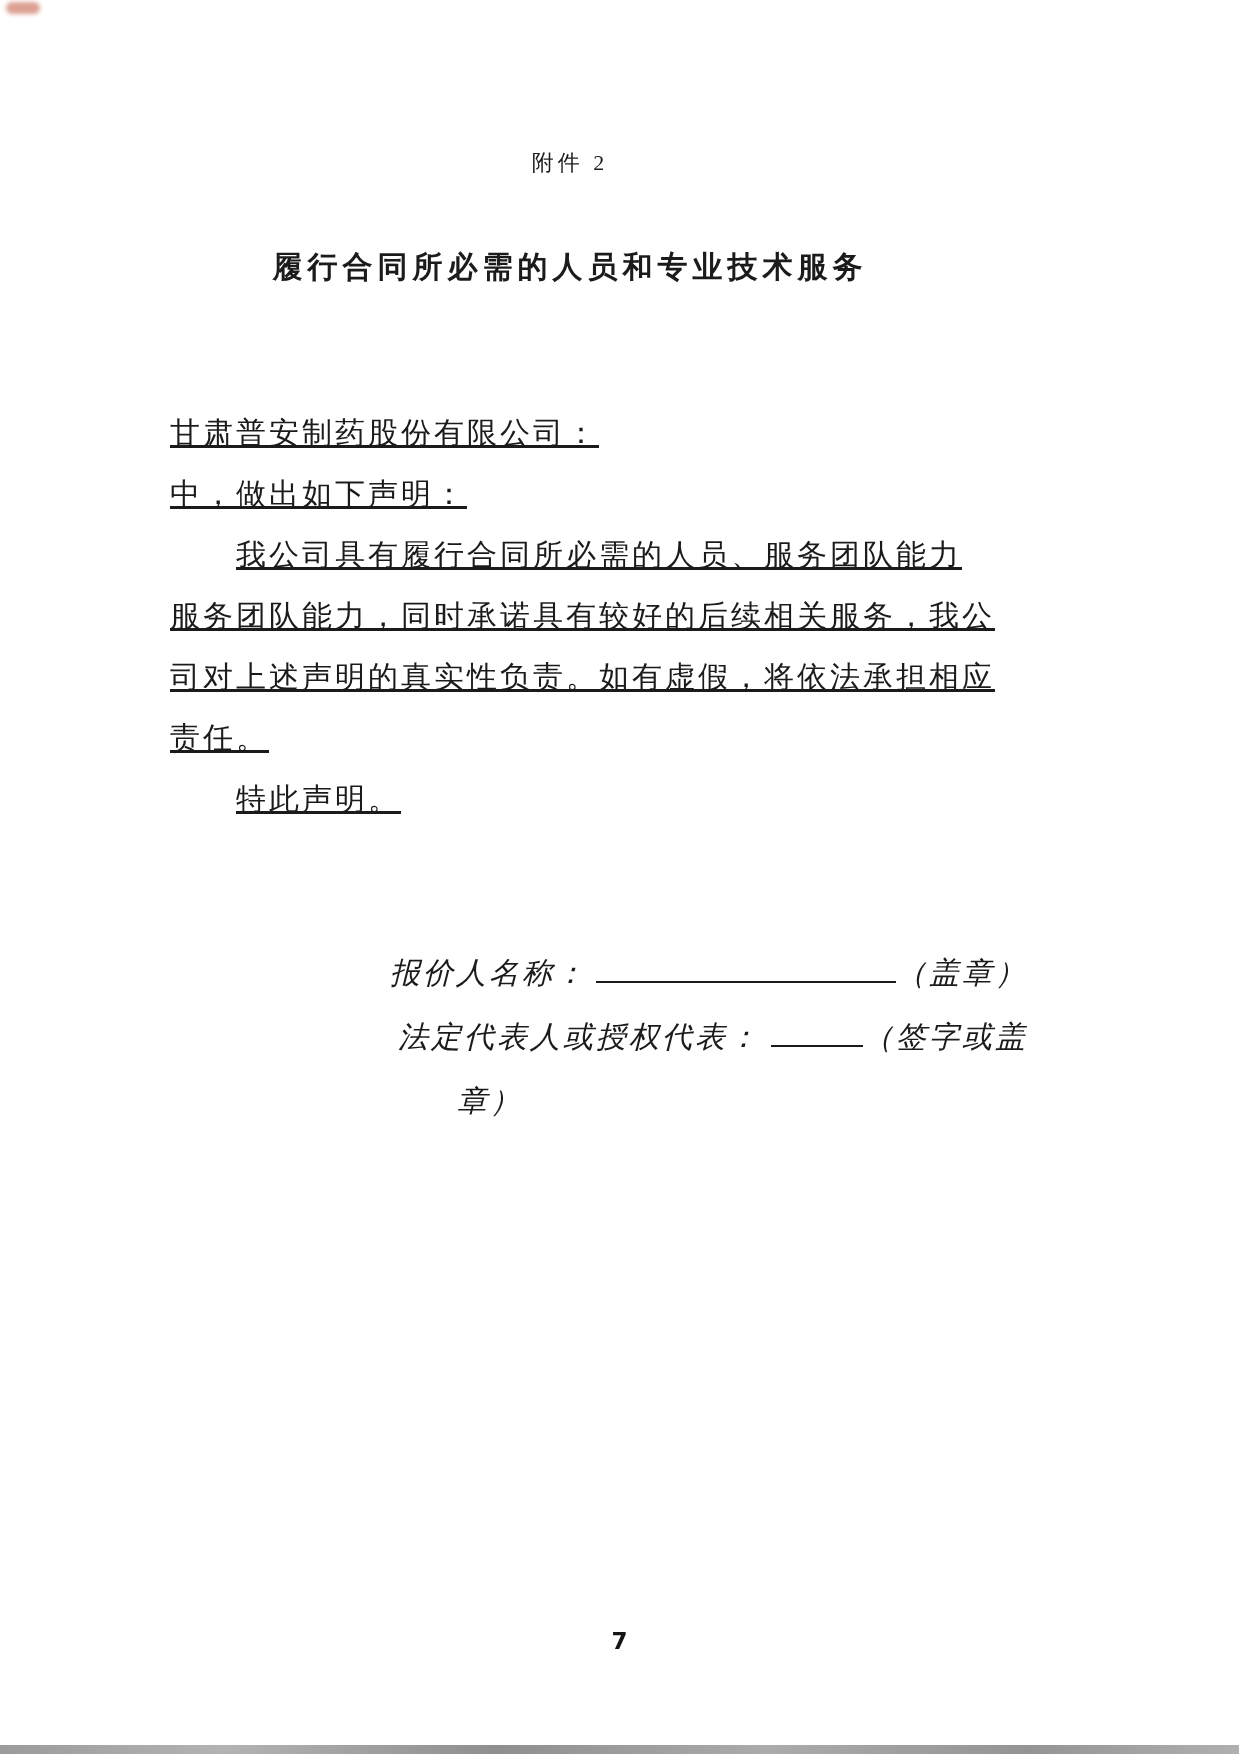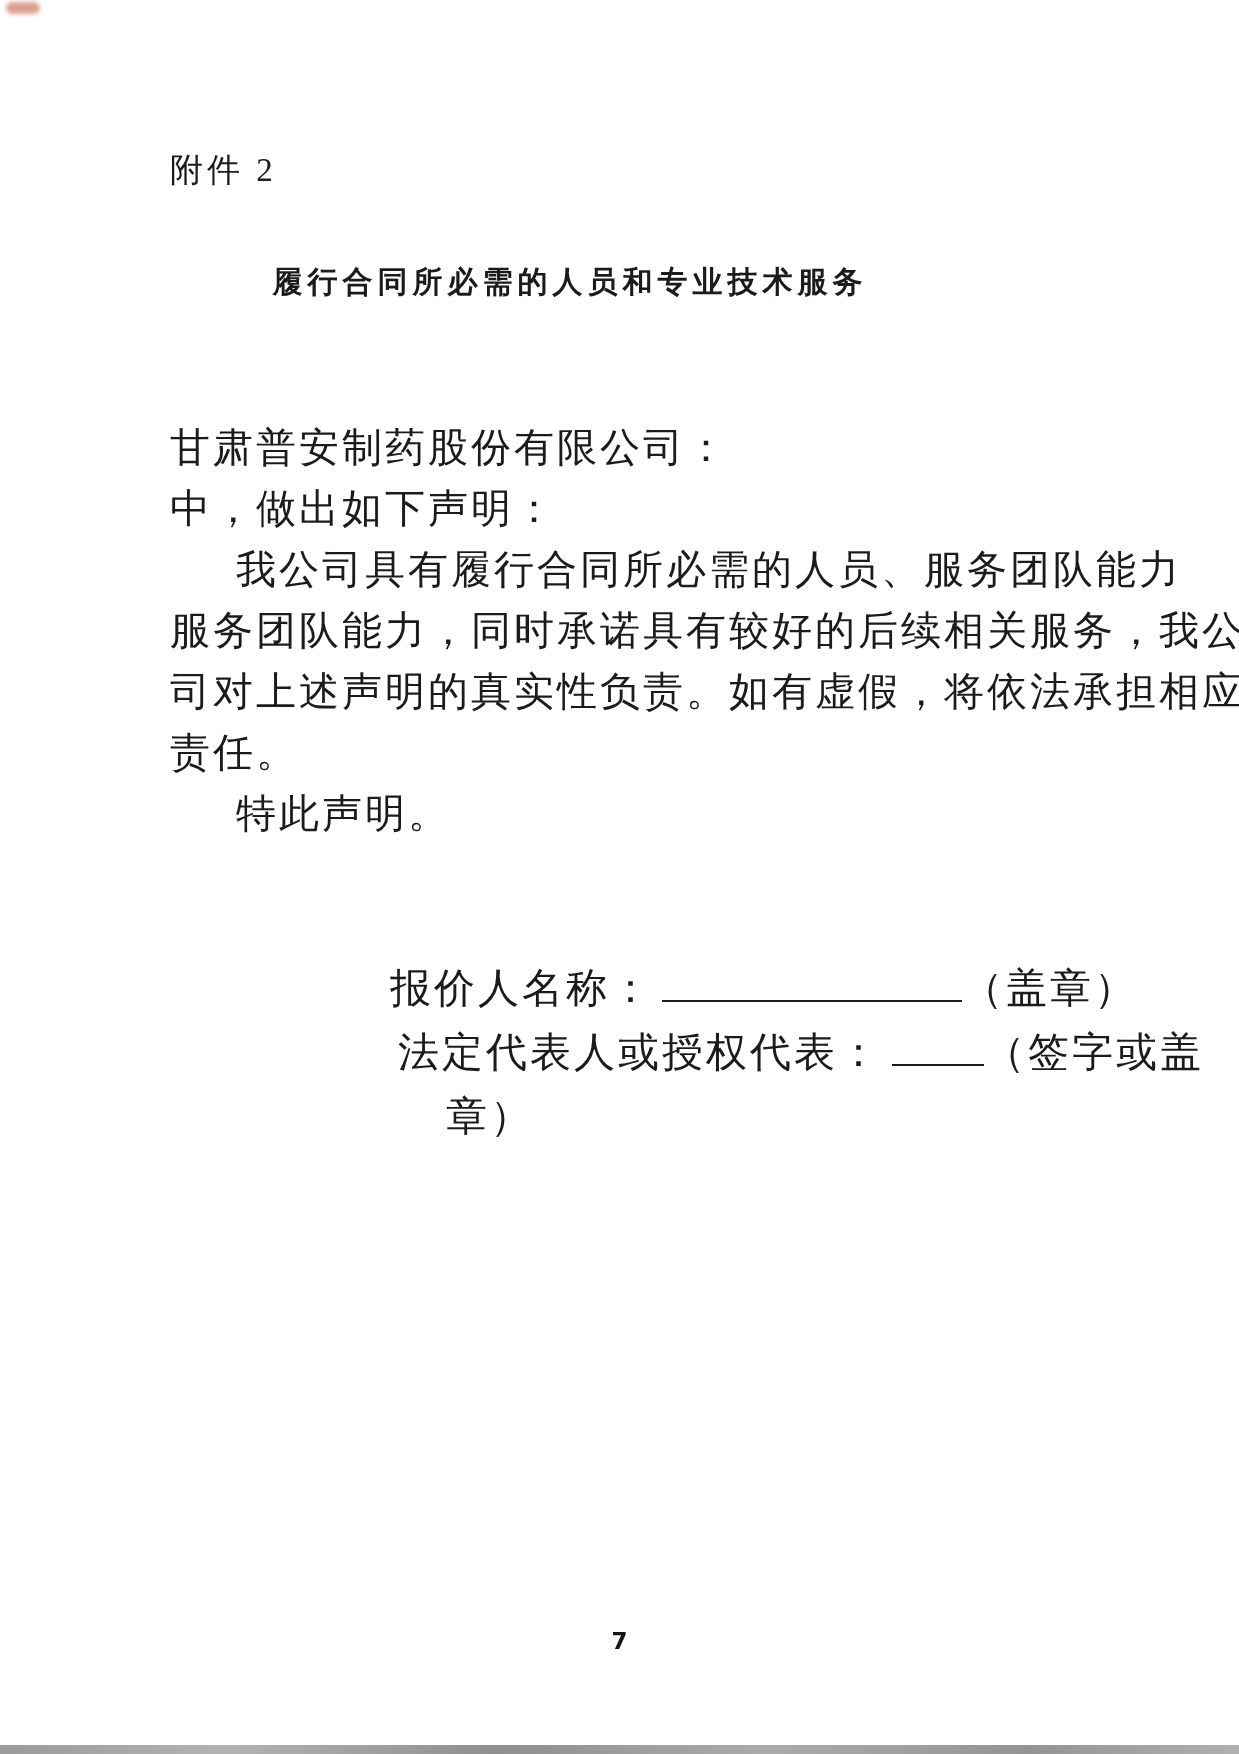--- a/index.html
+++ b/index.html
@@ -17,61 +17,64 @@
   }
 
   .content {
     position: absolute;
     left: 170px;
     top: 148px;
     width: 800px;
   }
 
   .attachment-label {
-    font-size: 33px;
+    font-size: 22px;
     letter-spacing: 4px;
     margin-bottom: 58px;
+    text-align: center;
   }
 
   .doc-title {
     text-align: center;
     font-size: 30px;
     font-weight: 600;
     letter-spacing: 5px;
     line-height: 62px;
     margin-bottom: 104px;
   }
 
   .body-text {
-    font-size: 40px;
+    font-size: 30px;
     letter-spacing: 3px;
     line-height: 61px;
+    text-decoration: underline;
   }
 
   .body-line { white-space: nowrap; }
 
   .indent { padding-left: 66px; }
 
   .blank {
     display: inline-block;
     border-bottom: 2px solid #1b1b1b;
     height: 30px;
     vertical-align: baseline;
   }
   .blank-project { width: 146px; }
   .blank-bidder  { width: 300px; margin-left: 8px; }
   .blank-rep     { width: 92px;  margin-left: 10px; }
 
   .closing-gap { margin-top: 0px; }
 
   .signature-block {
     margin-top: 112px;
-    font-size: 41px;
+    font-size: 30px;
     letter-spacing: 3px;
     line-height: 64px;
+    font-style: italic;
   }
   .sig-row-1 { padding-left: 220px; white-space: nowrap; }
   .sig-row-2 { padding-left: 228px; white-space: nowrap; }
   .sig-row-3 { text-align: center; padding-right: 160px; }
   .sig-row-4 { text-align: center; padding-left: 60px; letter-spacing: 3px; }
   .date-gap { display: inline-block; width: 52px; }
 
   .page-number {
     position: absolute;
     left: 0;

